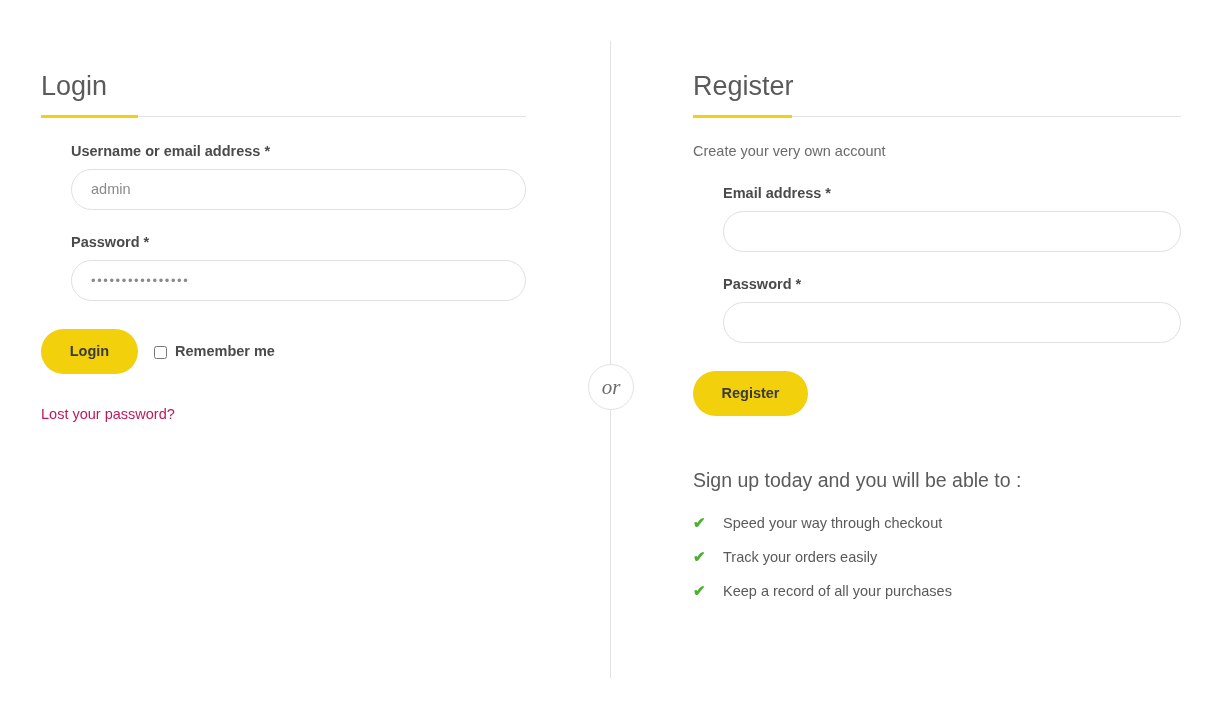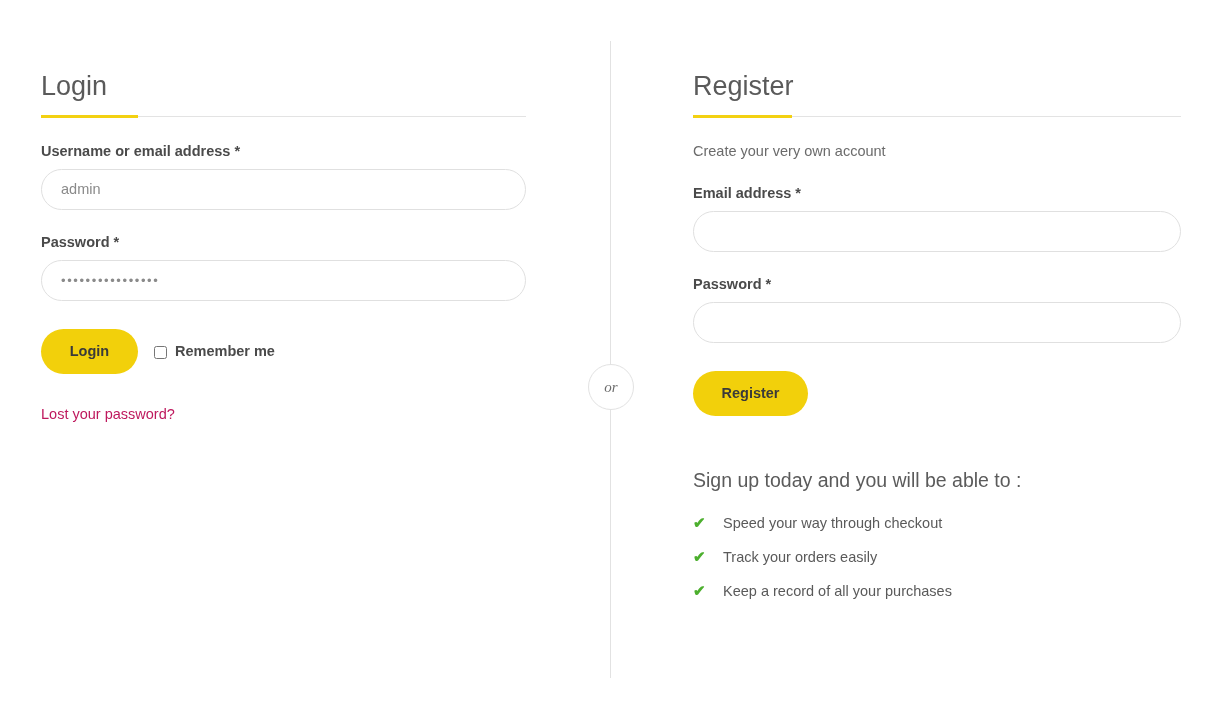--- a/index.html
+++ b/index.html
@@ -77,21 +77,21 @@
     color: #8a8a8a;
     background: #fff;
     outline: none;
   }
   .text-input::placeholder { color: #9e9e9e; }
   .pw-input {
     letter-spacing: 1.6px;
     color: #8a8a8a;
     font-size: 13px;
   }
-  .field-block { margin-bottom: 24px; }
+  .field-block { margin-bottom: 24px; margin-left: 30px; }
 
   .btn-row {
     display: flex;
     align-items: center;
     margin-top: 28px;
   }
   .btn {
     border: none;
     border-radius: 24px;
     background: #f2d00b;
@@ -144,21 +144,21 @@
     width: 44px;
     height: 44px;
     border-radius: 50%;
     border: 1px solid #e2e2e2;
     background: #ffffff;
     display: flex;
     align-items: center;
     justify-content: center;
     font-family: "Liberation Serif", serif;
     font-style: italic;
-    font-size: 15px;
+    font-size: 21px;
     color: #6d6d6d;
   }
 
   
   .benefits-title {
     font-size: 19.5px;
     font-weight: 400;
     color: #5b5b5b;
     margin: 53px 0 22px 0;
   }

